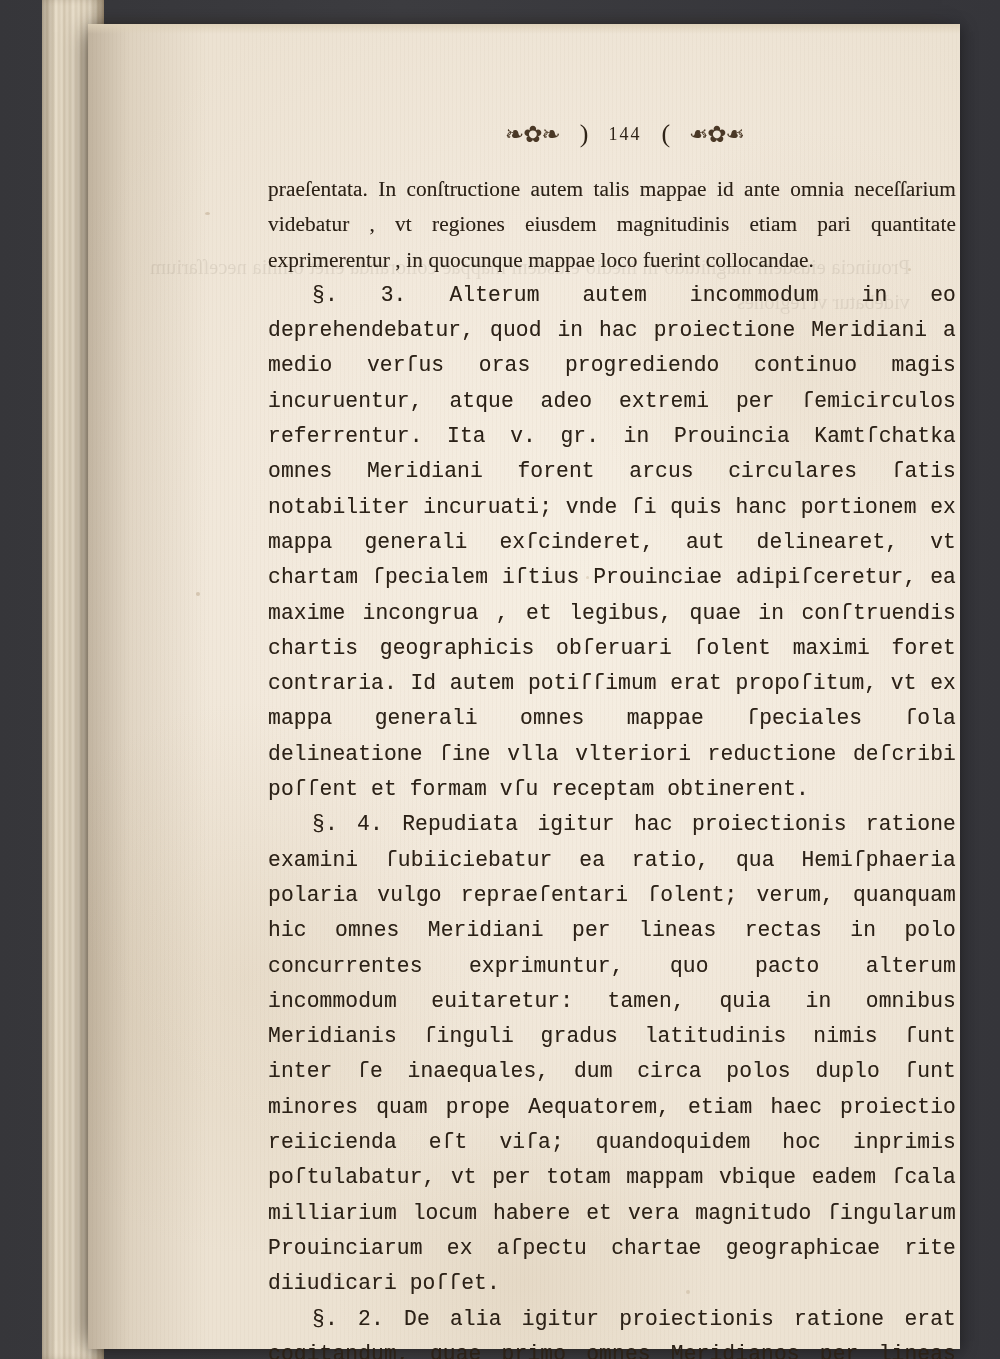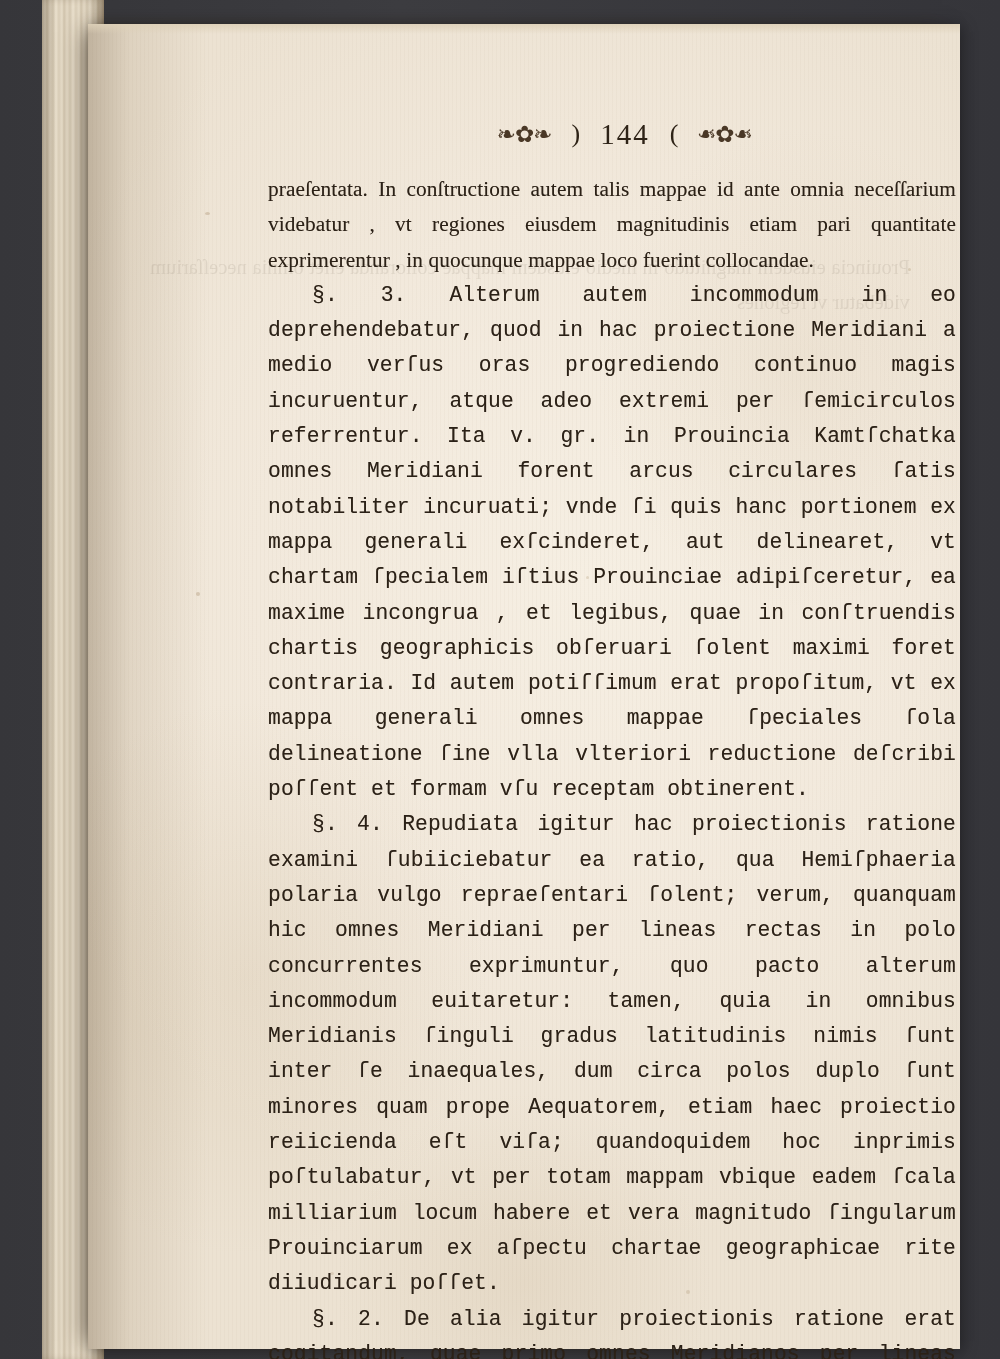--- a/index.html
+++ b/index.html
@@ -140,21 +140,21 @@
   }
   .fleuron {
     font-size: 23px;
     line-height: 1;
     color: #4a3826;
     letter-spacing: -1px;
     filter: blur(.25px);
   }
   .fleuron.right { transform: scaleX(-1); }
   .folio {
-    font-size: 29px;
+    font-size: 18px;
     letter-spacing: 2px;
     color: #2e2317;
     font-family: "Liberation Serif", serif;
   }
   .paren {
     font-size: 26px;
     color: #2e2317;
     padding: 0 2px;
   }
 

